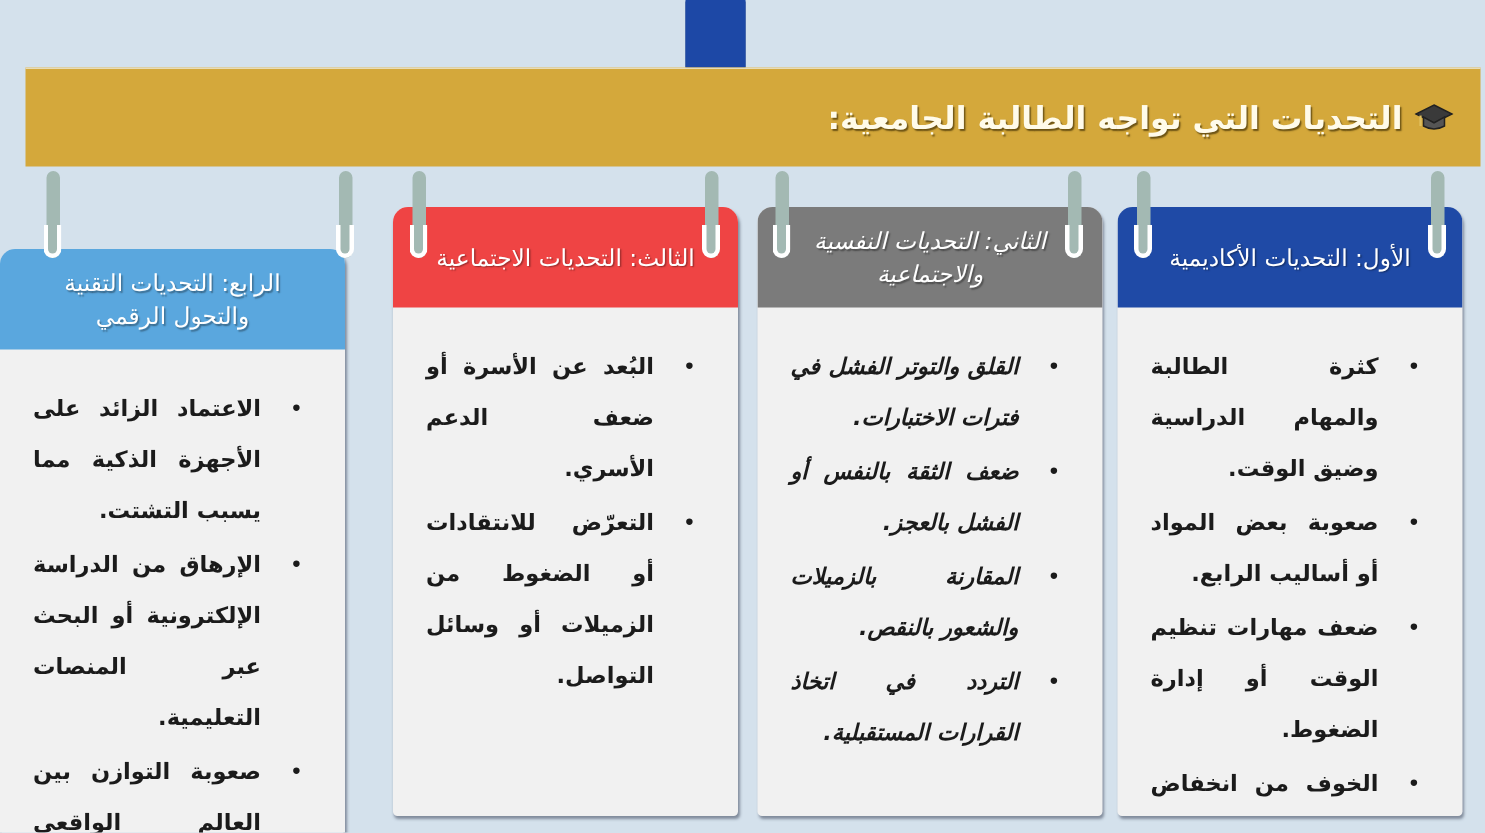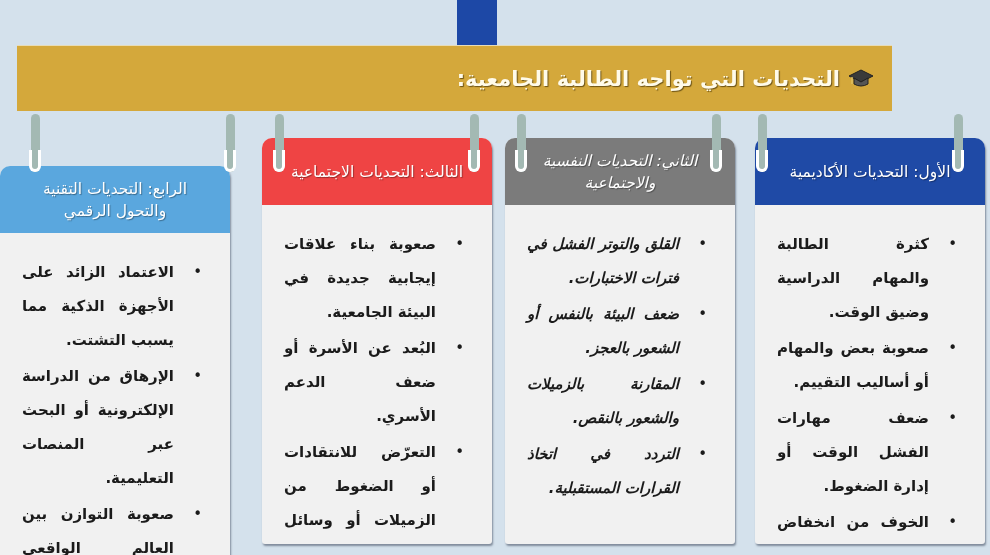--- a/index.html
+++ b/index.html
@@ -7,21 +7,21 @@
     width: 990px; height: 555px; overflow: hidden;
     background: #d4e1ec;
     position: relative;
     font-family: "DejaVu Sans", sans-serif;
   }
   .top-tab {
     position: absolute; left: 457px; top: 0; width: 40px; height: 45px;
     background: #1d48a6; box-shadow: 0 1px 0 #16357a;
   }
   .title-bar {
-    position: absolute; left: 17px; top: 45px; width: 875px; height: 66px;
+    position: absolute; left: 17px; top: 45px; width: 970px; height: 66px;
     background: #d4a83b;
     border-top: 1px solid #e7dcb8;
     display: flex; align-items: center; justify-content: flex-start;
     direction: rtl; padding-right: 18px; box-sizing: border-box;
   }
   .title-bar .cap {
     width: 26px; height: 22px; margin-left: 8px; display: inline-block;
   }
   .title-text {
     color: #fffbea; font-weight: bold; font-size: 21px;
@@ -53,21 +53,21 @@
   }
   .card-body ul { margin: 0; padding: 0; list-style: none; }
   .card-body li {
     position: relative; padding-right: 32px;
     font-size: 15px; line-height: 34px; color: #1b1b1b; font-weight: bold;
     text-align: justify; margin-bottom: 2px;
   }
   .card-body li::before {
     content: "•"; position: absolute; right: 4px; top: 0; font-weight: normal;
   }
-  #c1 { left: 745px; margin-left: 10px; } #c1 .card-head { background: #1f4aa6; }
+  #c1 { left: 745px; } #c1 .card-head { background: #1f4aa6; }
   #c2 { left: 505px; font-style: italic; } #c2 .card-head { background: #7b7b7b; }
   #c3 { left: 262px; } #c3 .card-head { background: #ef4444; }
   #c4 { left: 0; margin-top: 28px; }  #c4 .card-head { background: #5aa7de; }
 </style>
 </head>
 <body>
 
 <div class="top-tab"></div>
 
 <div class="title-bar">
@@ -97,44 +97,43 @@
 <div class="hole" style="left:468px"></div>
 <div class="hole" style="left:273px"></div>
 <div class="hole" style="left:224px"></div>
 <div class="hole" style="left:29px"></div>
 
 <div class="card" id="c1">
   <div class="card-head">الأول: التحديات الأكاديمية</div>
   <div class="card-body">
     <ul>
       <li>كثرة الطالبة والمهام الدراسية وضيق الوقت.</li>
-      <li>صعوبة بعض والمهام أو أساليب التقييم.</li>
-      <li>ضعف مهارات الفشل الوقت أو إدارة الضغوط.</li>
+      <li>صعوبة بعض المواد أو أساليب الرابع.</li>
+      <li>ضعف مهارات تنظيم الوقت أو إدارة الضغوط.</li>
       <li>الخوف من انخفاض المعدل أو الفشل الدراسي.</li>
     </ul>
   </div>
 </div>
 
 <div class="card" id="c2">
   <div class="card-head">الثاني: التحديات النفسية والاجتماعية</div>
   <div class="card-body">
     <ul>
       <li>القلق والتوتر الفشل في فترات الاختبارات.</li>
-      <li>ضعف البيئة بالنفس أو الشعور بالعجز.</li>
+      <li>ضعف الثقة بالنفس أو الفشل بالعجز.</li>
       <li>المقارنة بالزميلات والشعور بالنقص.</li>
       <li>التردد في اتخاذ القرارات المستقبلية.</li>
     </ul>
   </div>
 </div>
 
 <div class="card" id="c3">
   <div class="card-head">الثالث: التحديات الاجتماعية</div>
   <div class="card-body">
     <ul>
-      <li>صعوبة بناء علاقات إيجابية جديدة في البيئة الجامعية.</li>
       <li>البُعد عن الأسرة أو ضعف الدعم الأسري.</li>
       <li>التعرّض للانتقادات أو الضغوط من الزميلات أو وسائل التواصل.</li>
     </ul>
   </div>
 </div>
 
 <div class="card" id="c4">
   <div class="card-head">الرابع: التحديات التقنية والتحول الرقمي</div>
   <div class="card-body">
     <ul>

